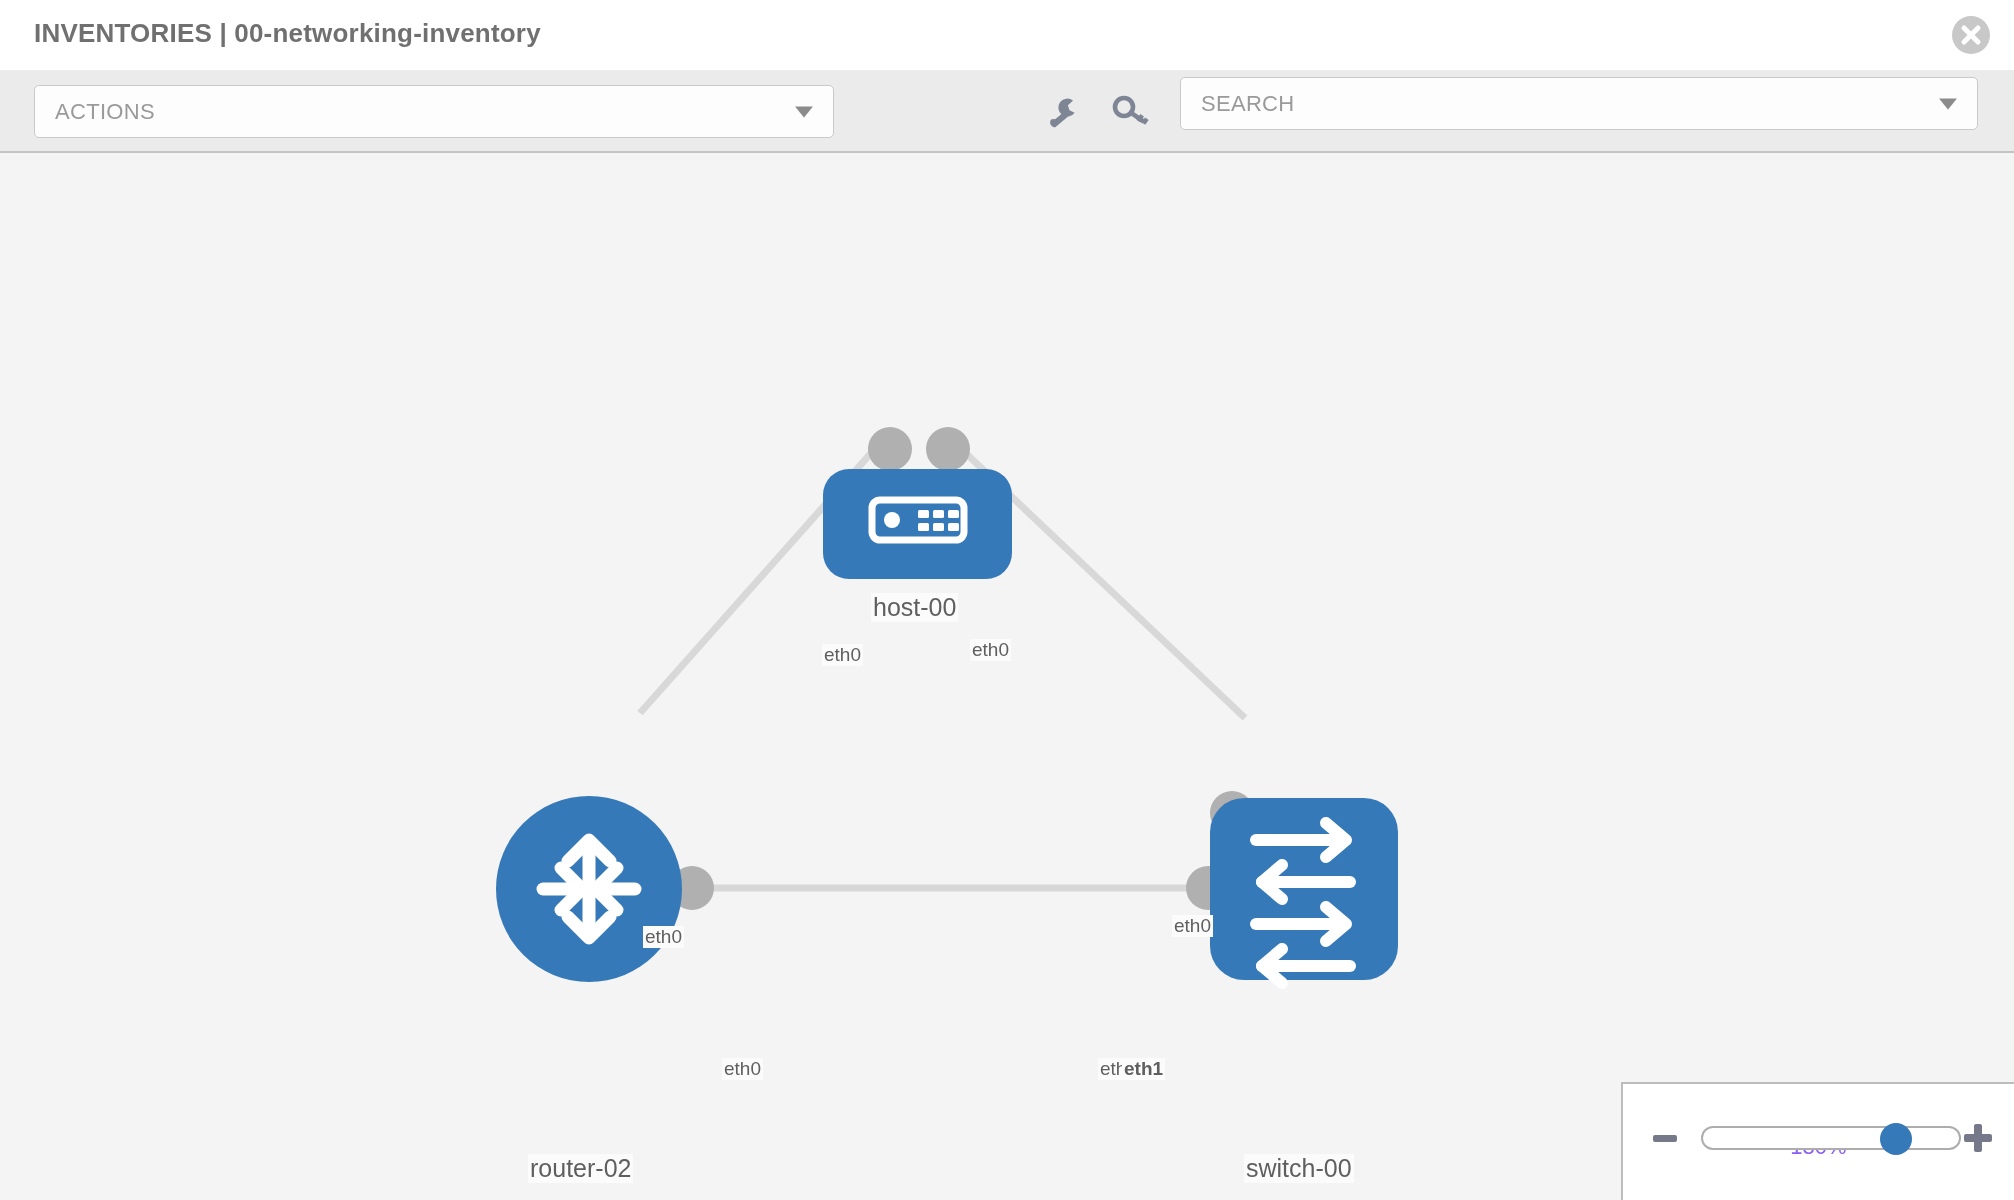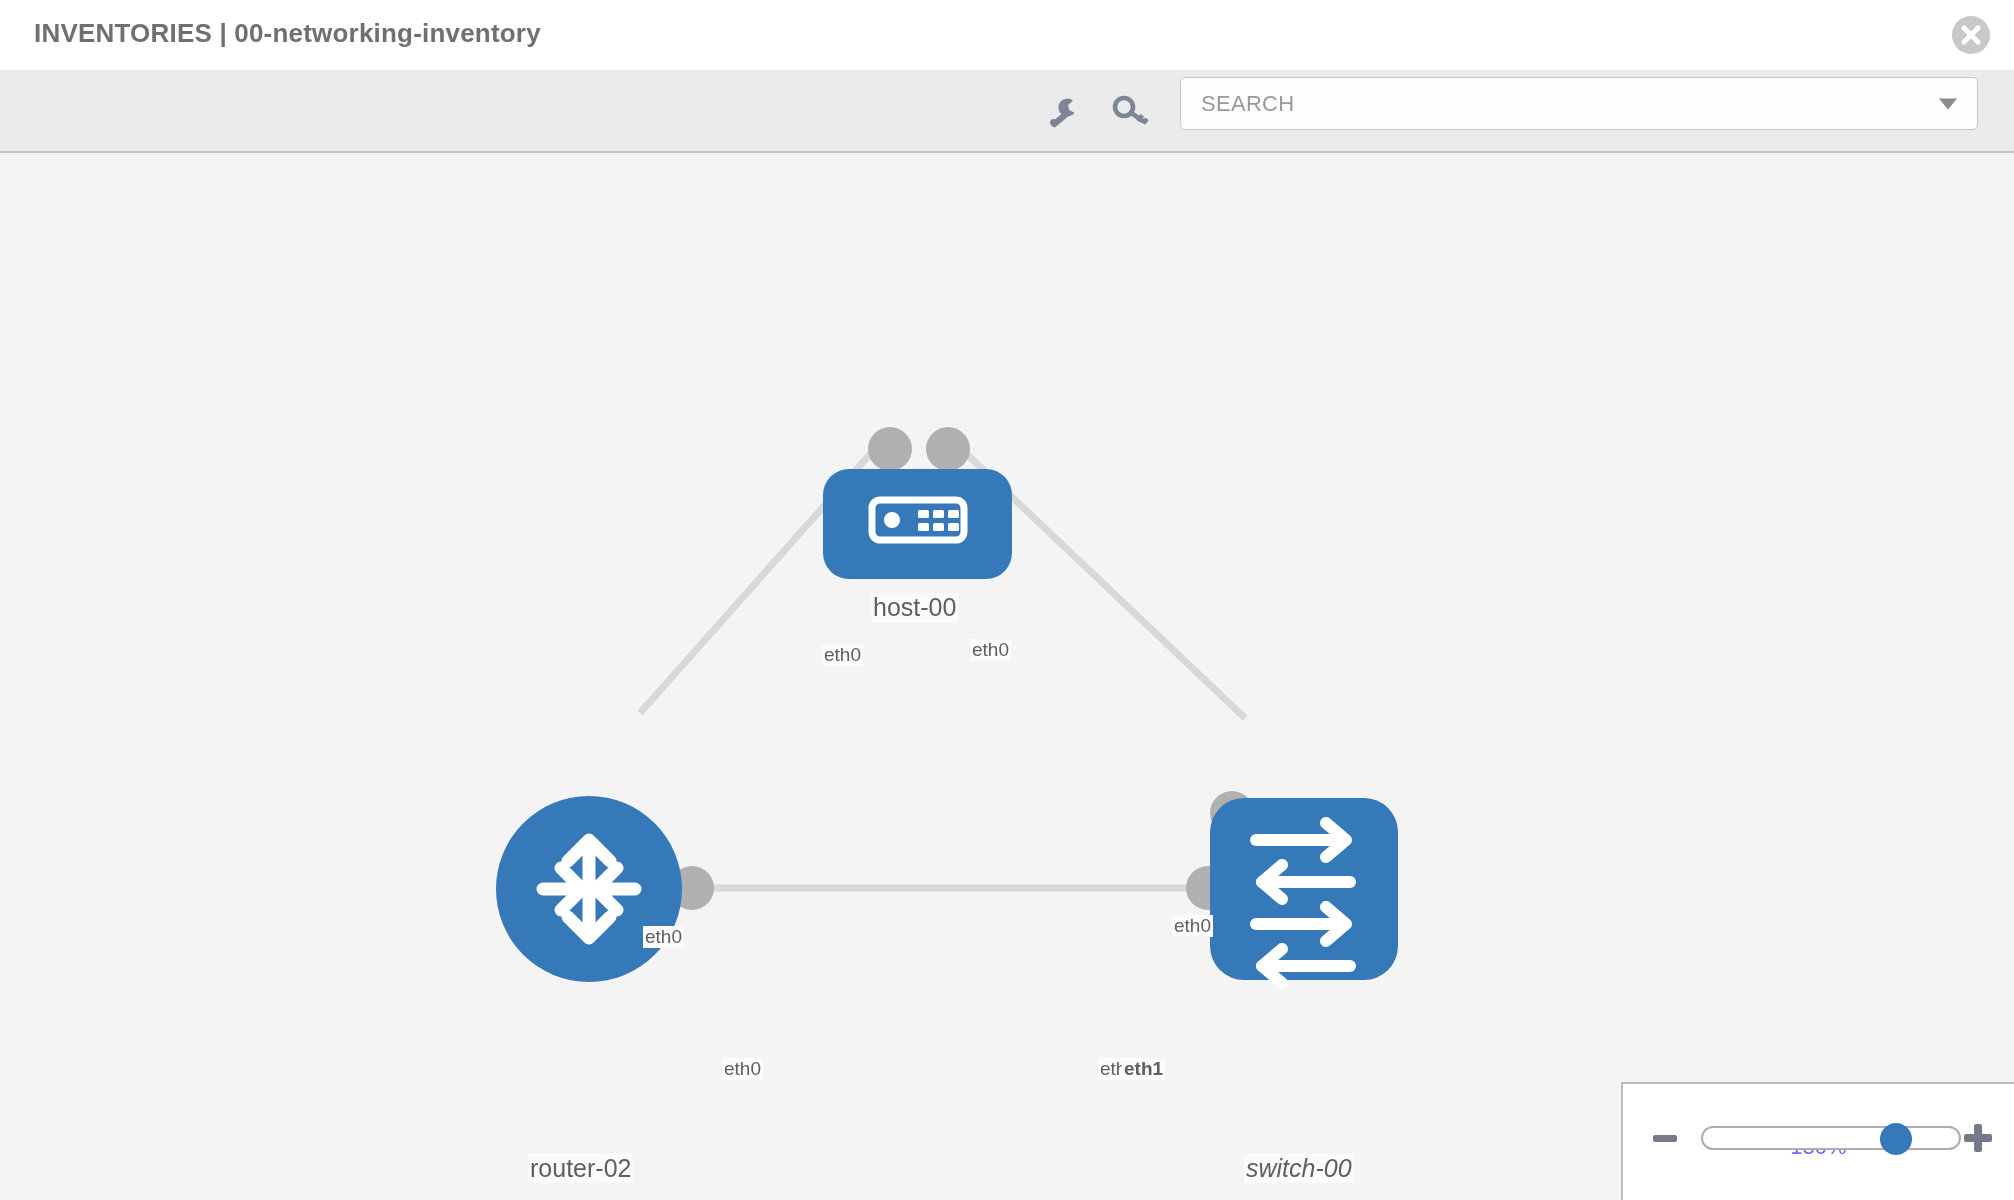--- a/index.html
+++ b/index.html
@@ -140,20 +140,24 @@
   <div id="page-title">INVENTORIES | 00-networking-inventory</div>
   <div id="close-btn">
     <svg width="38" height="38" viewBox="0 0 38 38" aria-hidden="true">
       <path d="M12 12 L26 26 M26 12 L12 26" stroke="#ffffff" stroke-width="5" stroke-linecap="round"></path>
     </svg>
   </div>
 </div>
 
 <div id="toolbar">
 
+  <div class="select-box" id="actions-select">
+    <span class="select-label">ACTIONS</span>
+    <span class="caret"></span>
+  </div>
 
   <div class="tool-icon" id="wrench-icon">
     <svg width="40" height="40" viewBox="0 0 40 40" aria-hidden="true">
       <path d="M28.5 7.5 a9 9 0 1 0 4.2 11.6 l-5.6-1.5 -2.6-4.5 3.9-5.4 z" fill="#7e8594" transform="rotate(12 24 15)"></path>
       <rect x="6.5" y="24.5" width="20" height="6.2" rx="3" fill="#7e8594" transform="rotate(-40 16.5 27.5)"></rect>
       <circle cx="10.5" cy="30.5" r="3.4" fill="#7e8594"></circle>
     </svg>
   </div>
 
   <div class="tool-icon" id="key-icon">
@@ -243,21 +247,21 @@
   <div class="node-label" style="left:871px; top:440px;">host-00</div>
 
   <div class="port-label" style="left:643px; top:737px;">eth0</div>
   <div class="port-label" style="left:1172px; top:726px;">eth0</div>
 
   <div class="port-label" style="left:722px; top:869px;">eth0</div>
   <div class="port-label" style="left:1098px; top:869px;">eth0</div>
   <div class="port-label" style="left:1122px; top:869px;font-weight:bold;">eth1</div>
 
   <div class="node-label" style="left:528px; top:1001px;">router-02</div>
-  <div class="node-label" style="left:1244px; top:1001px;font-style:italic;">switch-00</div>
+  <div class="node-label" style="left:1244px; top:1001px;">switch-00</div>
 </div>
 
 <div id="zoom-panel">
   <div id="zoom-value">130%</div>
   <div id="zoom-minus"></div>
   <div id="zoom-track">
     <div id="zoom-thumb"></div>
   </div>
   <div id="zoom-plus"></div>
 </div>

